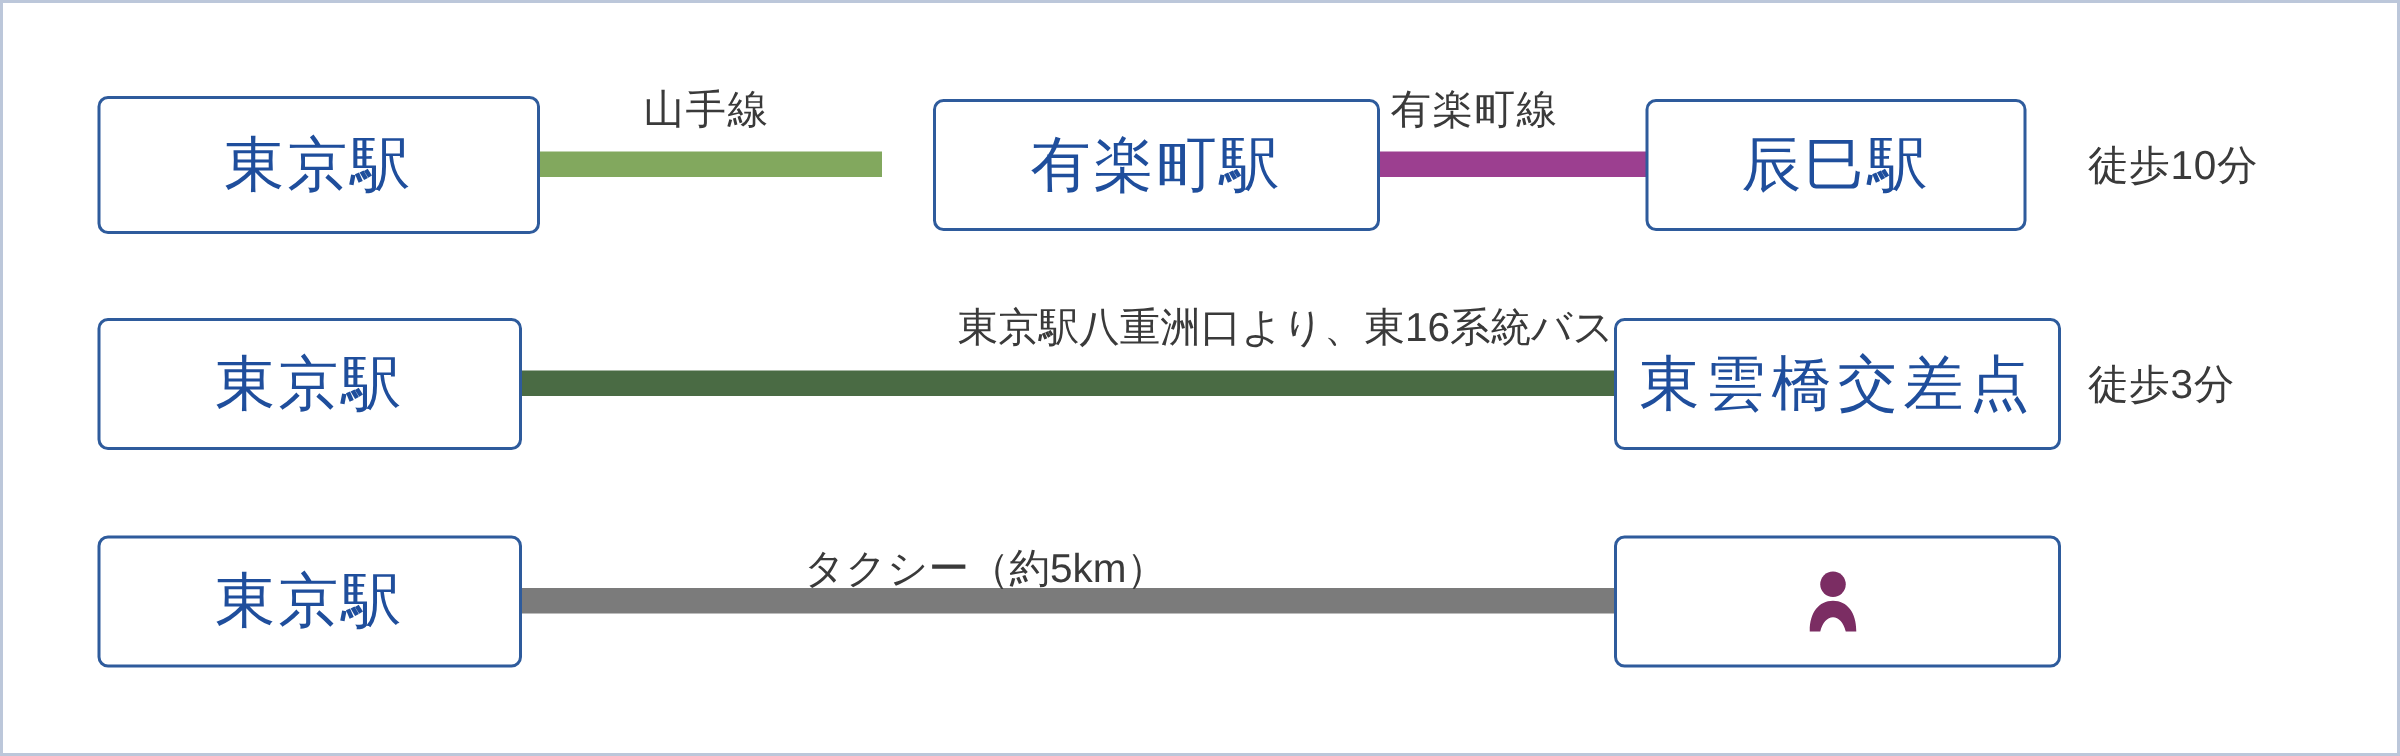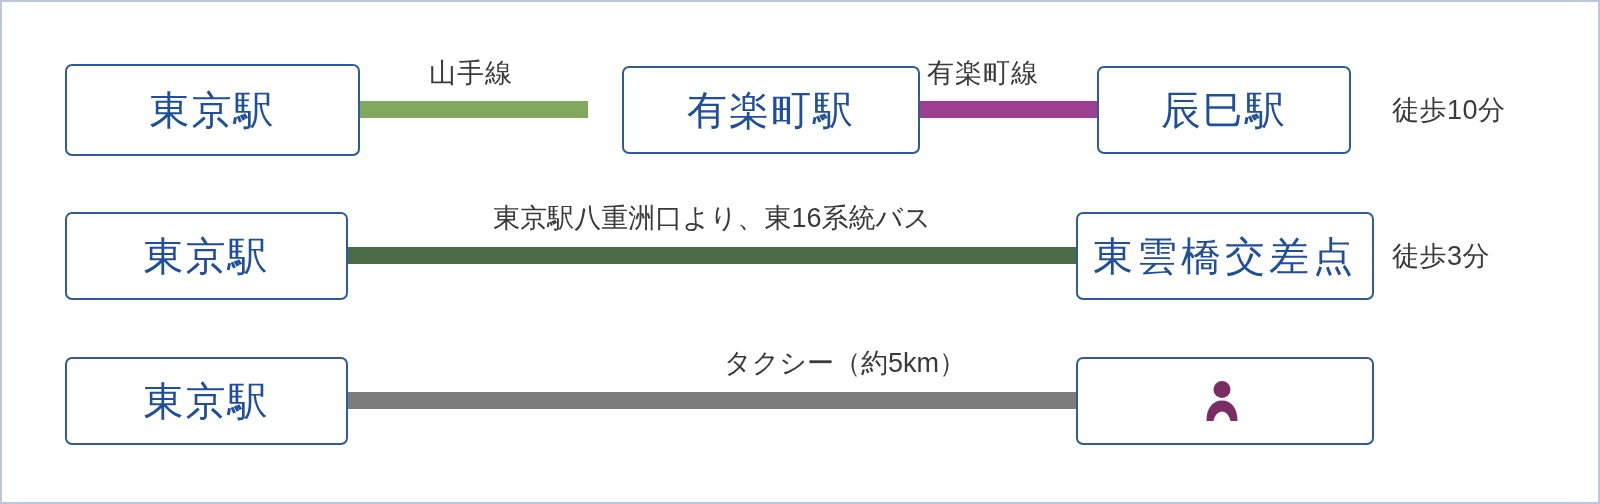--- a/index.html
+++ b/index.html
@@ -122,21 +122,21 @@
   <div class="link" style="left:340px; top:245px; width:740px; height:17px; background:#4a6b44;"></div>
 
   <div class="node" style="left:63px; top:210px; width:283px; height:88px;">
     <span class="node-label">東京駅</span>
   </div>
 
   <div class="node" style="left:1074px; top:210px; width:298px; height:88px;">
     <span class="node-label wide">東雲橋交差点</span>
   </div>
 
-  <div class="caption tight" style="left:346px; top:203px; width:728px; text-align:center;">東京駅八重洲口より、東16系統バス</div>
+  <div class="caption tight" style="left:346px; top:203px; width:728px; text-align:right;">東京駅八重洲口より、東16系統バス</div>
 
   <div class="note" style="left:1390px; top:241px;">徒歩3分</div>
 
   <div class="link" style="left:340px; top:390px; width:740px; height:17px; background:#7b7b7b;"></div>
 
   <div class="node" style="left:63px; top:355px; width:283px; height:88px;">
     <span class="node-label">東京駅</span>
   </div>
 
   <div class="node clinic-inner" style="left:1074px; top:355px; width:298px; height:88px;">
@@ -144,15 +144,15 @@
       <svg viewBox="0 0 34 42" width="34" height="42" aria-hidden="true">
         <circle cx="17" cy="9.5" r="8.5" fill="#7b2d63"></circle>
         <path d="M17 20.5 C 26.5 20.5 32.5 28.5 32.5 40.5 L 32.5 41 L 25.5 41
                  C 24 35 20.8 31.5 17 31.5
                  C 13.2 31.5 10 35 8.5 41 L 1.5 41 L 1.5 40.5
                  C 1.5 28.5 7.5 20.5 17 20.5 Z" fill="#7b2d63"></path>
       </svg>
     </span>
   </div>
 
-  <div class="caption tight" style="left:346px; top:348px; width:618px; text-align:right;">タクシー（約5km）</div>
+  <div class="caption tight" style="left:346px; top:364px; width:618px; text-align:center;">タクシー（約5km）</div>
 
 </div>
 
 </body></html>

